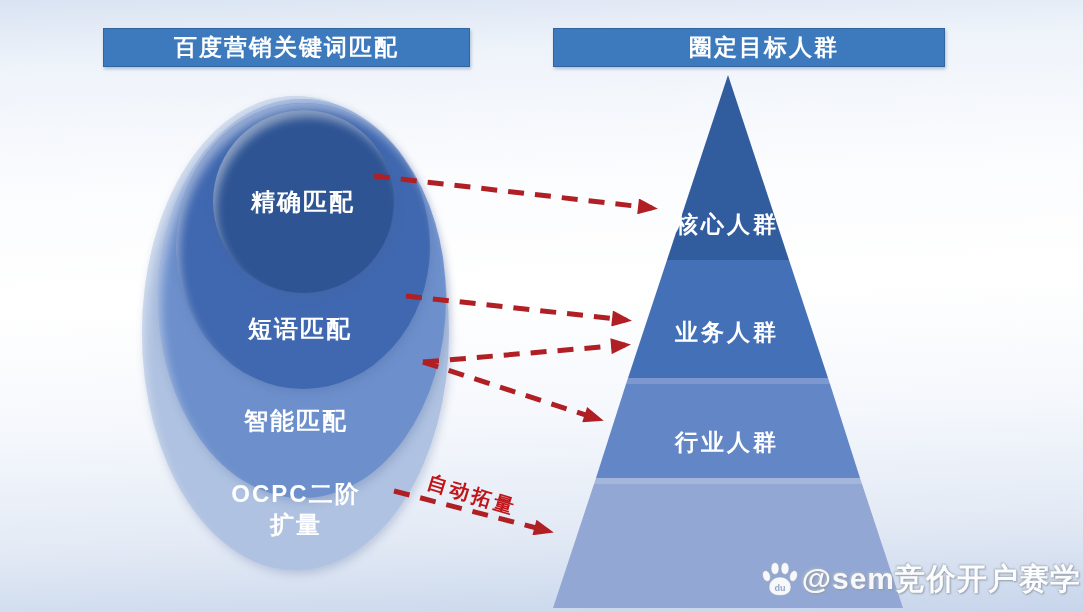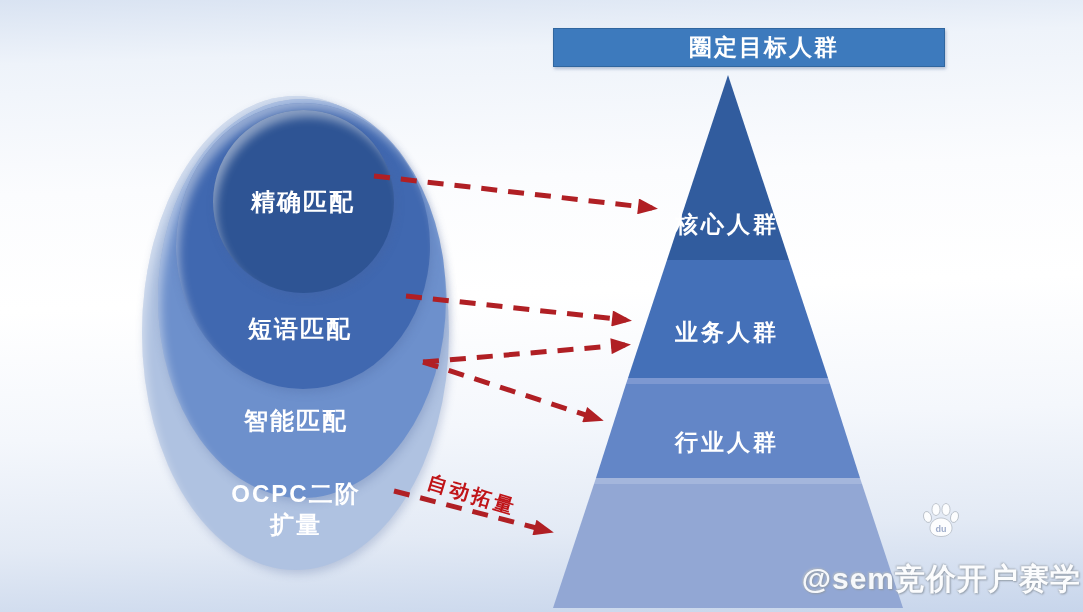--- a/index.html
+++ b/index.html
@@ -60,36 +60,38 @@
   
   .auto-expand{
     position:absolute;left:428px;top:468px;
     font-size:20px;font-weight:bold;letter-spacing:3px;
     transform:rotate(17deg);transform-origin:left center;
     white-space:nowrap;
   }
   
   .watermark{
     position:absolute;right:2px;bottom:12px;
-    display:flex;align-items:center;gap:18px;
+    display:flex;align-items:center;gap:2px;
     opacity:.92;
-    flex-direction:column;
   }
   .watermark .wm-text{
     color:#ffffff;font-size:30px;font-weight:600;letter-spacing:1px;
     text-shadow:0 0 2px #9aa3ad, 1px 1px 2px #8e98a5, -1px -1px 2px #b7bfc9;
     white-space:nowrap;
   }
   .paw{width:40px;height:40px;flex:0 0 auto;}
 </style>
 </head>
 <body>
 
 <div class="canvas">
 
+  <div class="banner left" style="background: rgb(61, 122, 189);">
+    <span>百度营销关键词匹配</span>
+  </div>
   <div class="banner right" style="background: rgb(61, 122, 189); padding-left: 30px;">
     <span>圈定目标人群</span>
   </div>
 
   <div>
     <div class="ellipse l4" style="background: rgb(175, 194, 225);"></div>
     <div class="ellipse l3" style="background: rgb(109, 144, 204);"></div>
     <div class="ellipse l2" style="background: rgb(64, 104, 176);"></div>
     <div class="ellipse l1" style="background: rgb(46, 84, 148);"></div>
 

